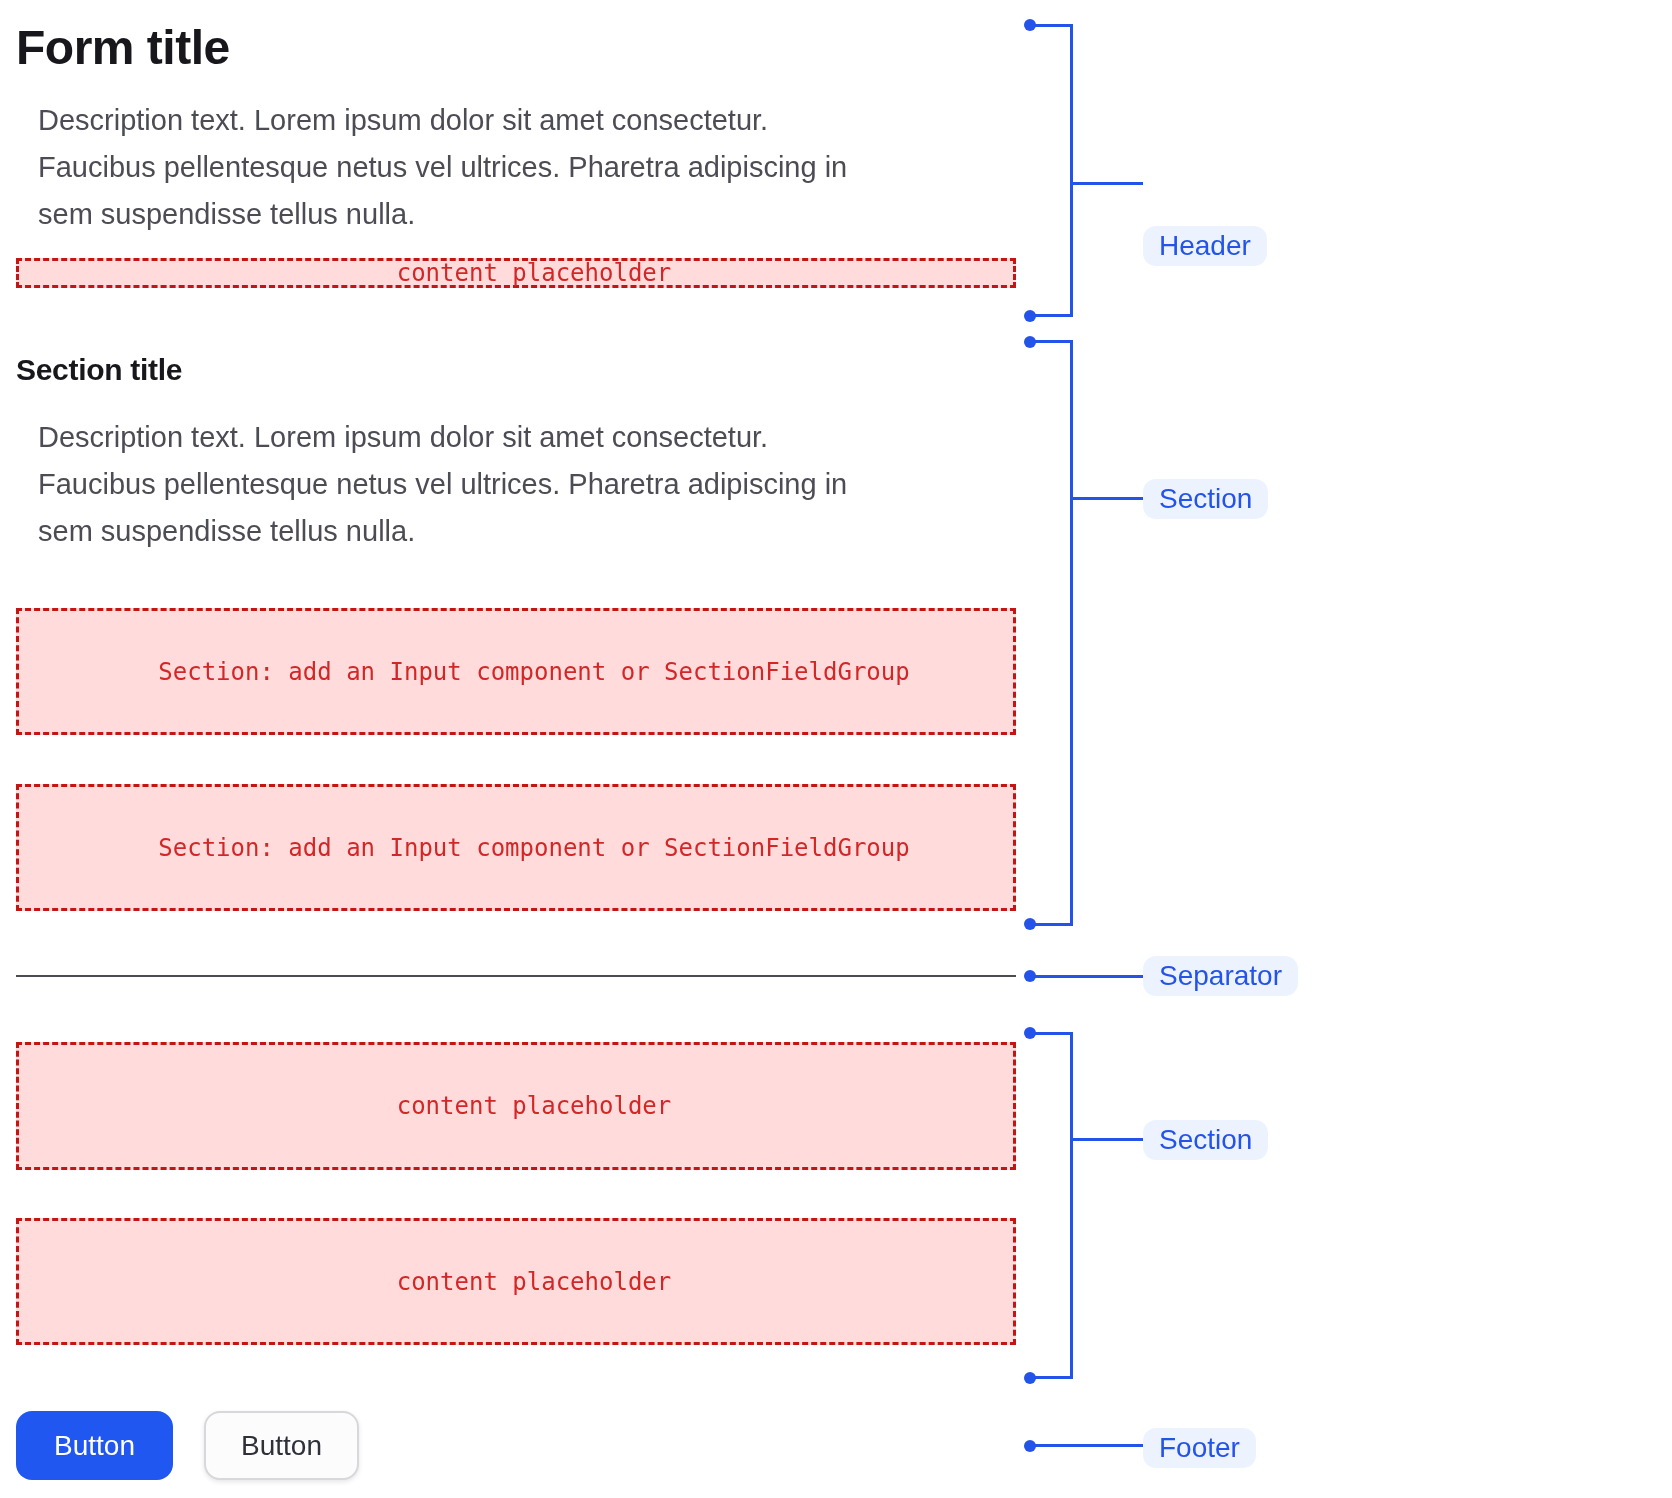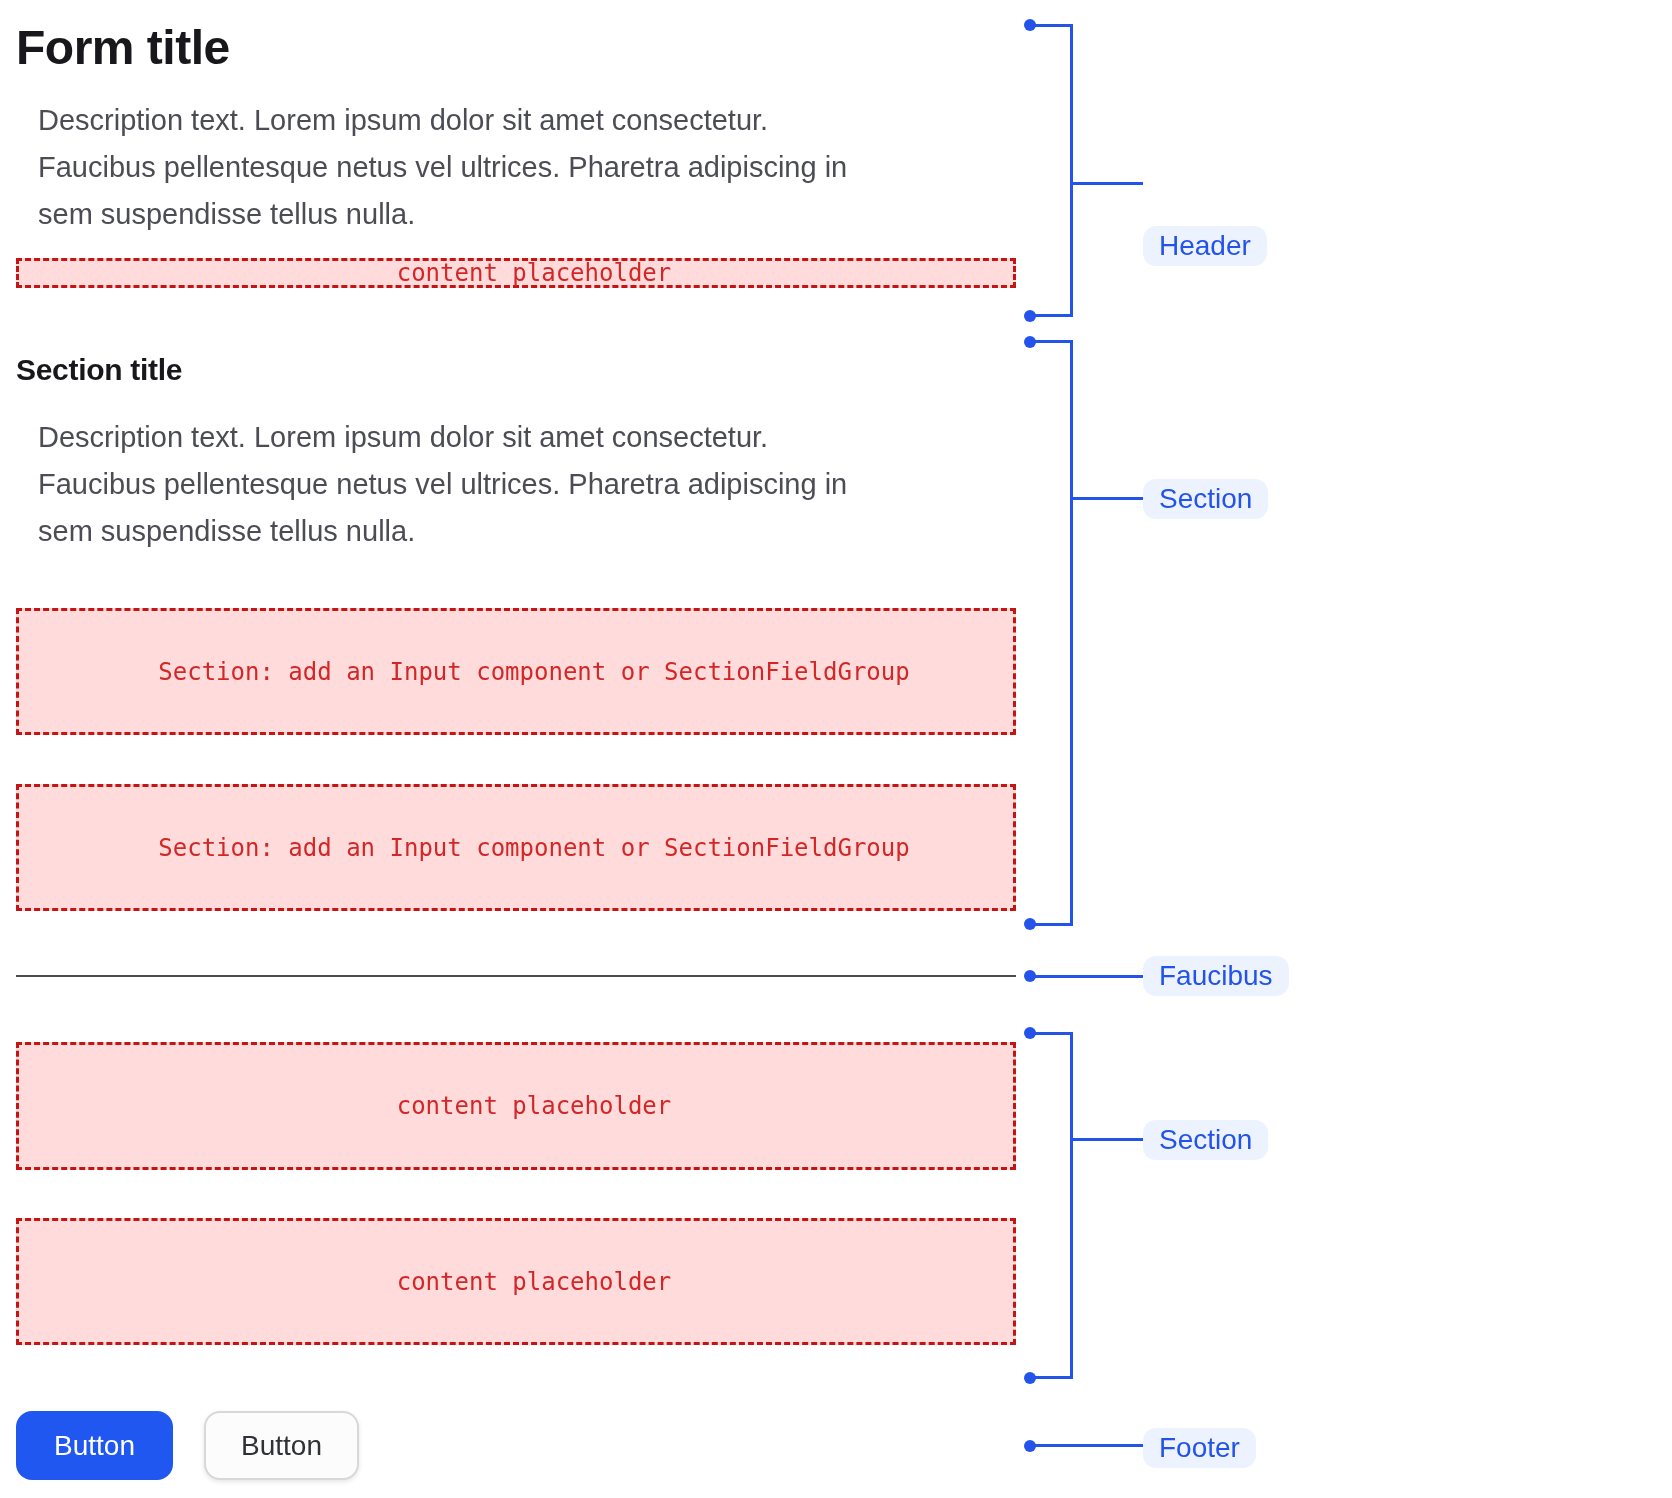--- a/index.html
+++ b/index.html
@@ -144,21 +144,21 @@
   <div class="a-line" style="left:1030px; top:340px; width:43px; height:3px;"></div>
   <div class="a-line" style="left:1070px; top:340px; width:3px; height:586px;"></div>
   <div class="a-line" style="left:1030px; top:923px; width:43px; height:3px;"></div>
   <div class="a-line" style="left:1070px; top:497px; width:73px; height:3px;"></div>
   <div class="a-dot" style="left:1024px; top:336px;"></div>
   <div class="a-dot" style="left:1024px; top:918px;"></div>
   <div class="a-pill" style="top:479px;">Section</div>
 
   <div class="a-line" style="left:1030px; top:975px; width:113px; height:3px;"></div>
   <div class="a-dot" style="left:1024px; top:970px;"></div>
-  <div class="a-pill" style="top:956px;">Faucibus</div>
+  <div class="a-pill" style="top:956px;">Separator</div>
 
   <div class="a-line" style="left:1030px; top:1032px; width:43px; height:3px;"></div>
   <div class="a-line" style="left:1070px; top:1032px; width:3px; height:347px;"></div>
   <div class="a-line" style="left:1030px; top:1376px; width:43px; height:3px;"></div>
   <div class="a-line" style="left:1070px; top:1138px; width:73px; height:3px;"></div>
   <div class="a-dot" style="left:1024px; top:1027px;"></div>
   <div class="a-dot" style="left:1024px; top:1372px;"></div>
   <div class="a-pill" style="top:1120px;">Section</div>
 
   <div class="a-line" style="left:1030px; top:1444px; width:113px; height:3px;"></div>

